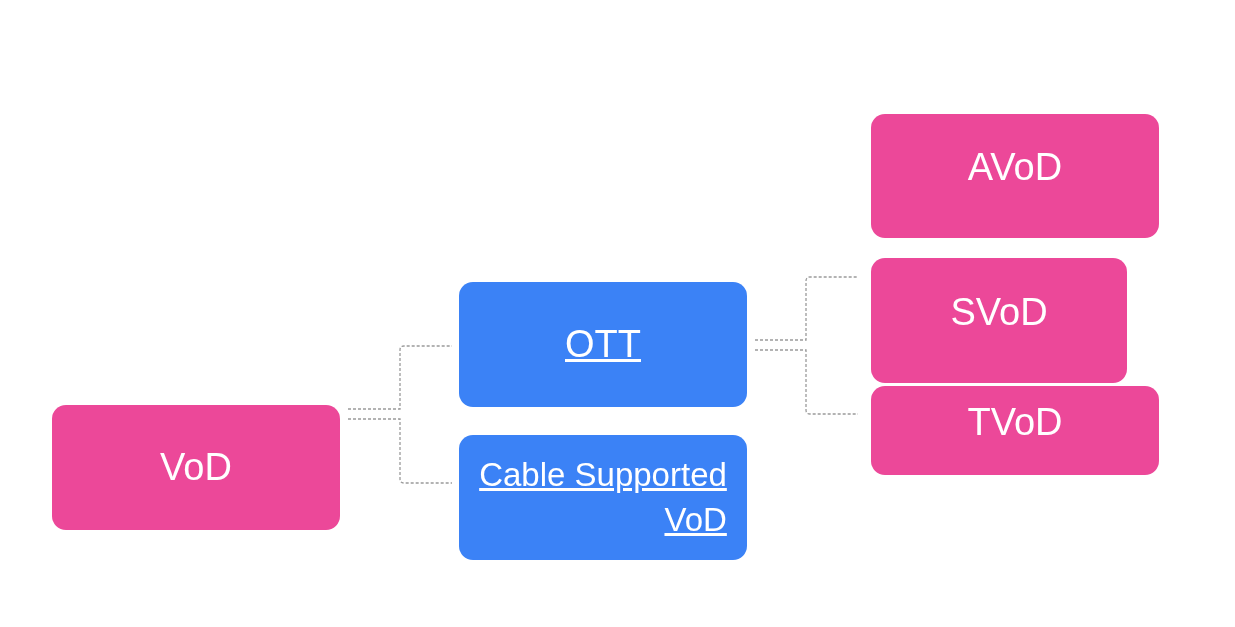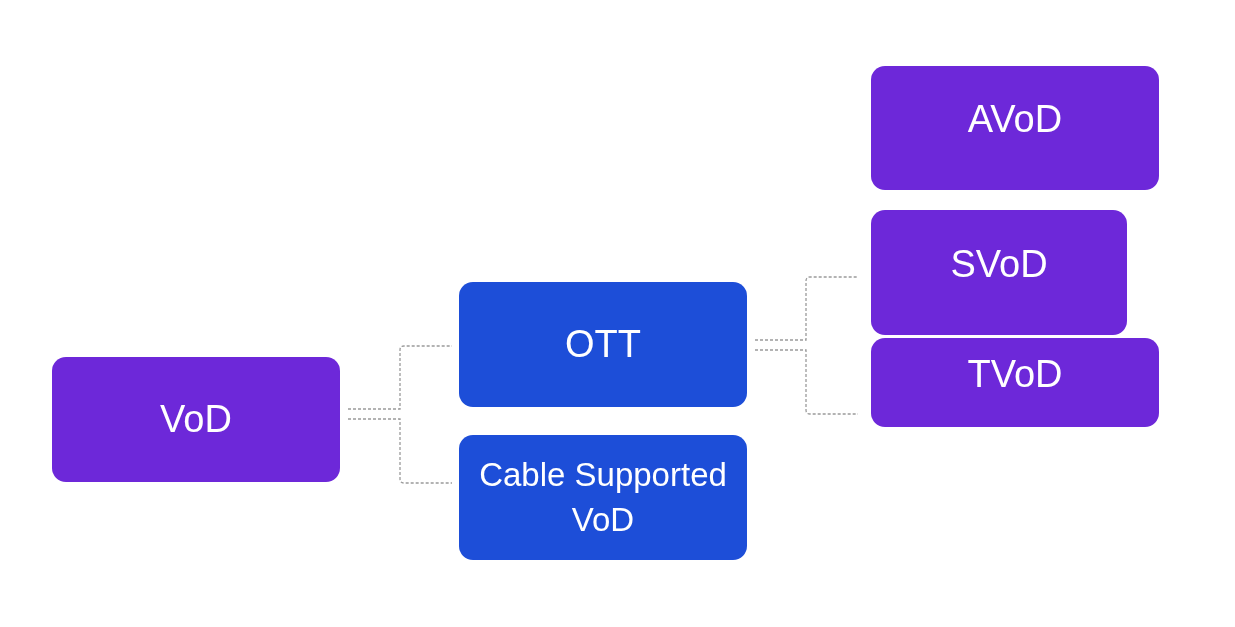--- a/index.html
+++ b/index.html
@@ -1,21 +1,21 @@
 <!DOCTYPE html>
 <html><head>
 <meta charset="utf-8">
 <style>
   html, body { margin: 0; padding: 0; background: #ffffff; }
   body { width: 1235px; height: 627px; position: relative; overflow: hidden; font-family: "Liberation Sans", sans-serif; }
   .node { position: absolute; border-radius: 14px; display: flex; align-items: center; justify-content: center; text-align: center; color: #ffffff; box-sizing: border-box; }
-  .teal { background: #6d28d9; }
-  .dark { background: #1d4ed8; }
+  .teal { background: #ec4899; margin-top: 48px; }
+  .dark { background: #3b82f6; text-decoration: underline; }
   .label { font-size: 38px; line-height: 1.2; white-space: pre-line; }
-  .label.small { font-size: 33px; line-height: 1.35; }
+  .label.small { font-size: 33px; line-height: 1.35; text-align: right; }
   svg.connectors { position: absolute; left: 0; top: 0; width: 1235px; height: 627px; }
   svg.connectors path { fill: none; stroke: #9a9a9a; stroke-width: 1.3; stroke-dasharray: 3 2; }
 </style>
 </head>
 <body>
 
 <svg class="connectors" viewBox="0 0 1235 627">
   <path d="M348,409 H400 V350 Q400,346 404,346 H452"></path>
   <path d="M348,419 H400 V479 Q400,483 404,483 H452"></path>
   <path d="M755,340 H806 V281 Q806,277 810,277 H858"></path>

